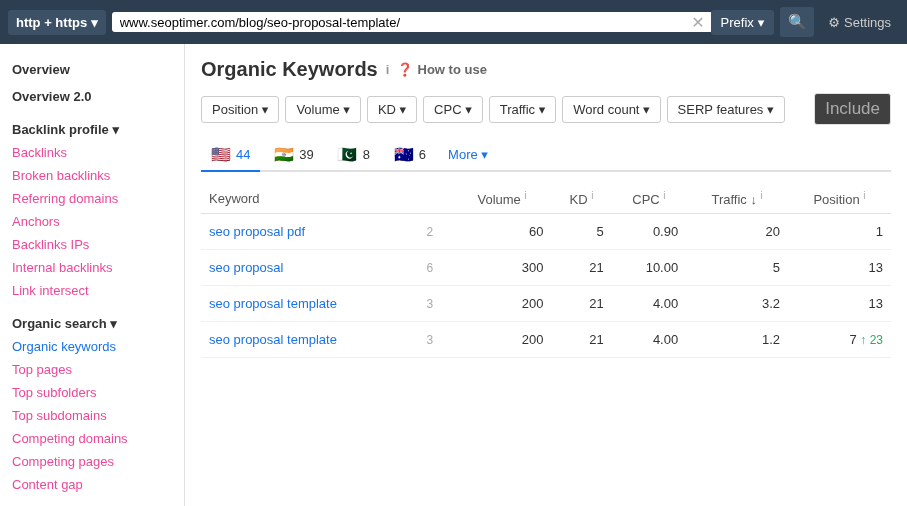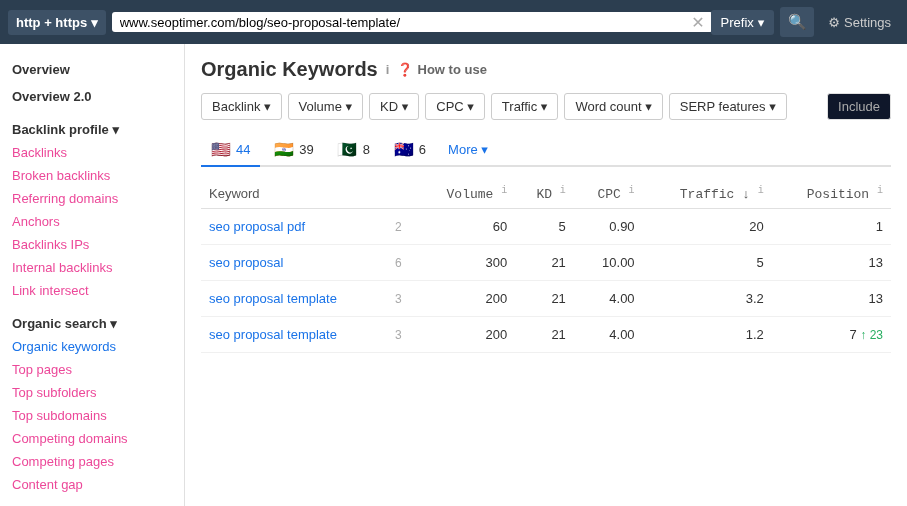--- a/index.html
+++ b/index.html
@@ -161,25 +161,25 @@
       border-radius: 3px;
       padding: 5px 10px;
       font-size: 13px;
       cursor: pointer;
       display: flex;
       align-items: center;
       gap: 4px;
       color: #333;
     }
     .include-btn {
-      background: #0f172a;
+      background: #404040;
       border: 1px solid #e0e0e0;
       border-radius: 3px;
       padding: 5px 10px;
-      font-size: 13px;
+      font-size: 17px;
       cursor: pointer;
       color: #aaa;
       margin-left: auto;
     }
 
     
     .country-tabs {
       display: flex;
       align-items: center;
       gap: 4px;
@@ -225,21 +225,21 @@
     }
     .data-table th {
       text-align: left;
       padding: 6px 8px;
       color: #555;
       font-weight: normal;
       border-bottom: 1px solid #e0e0e0;
       white-space: nowrap;
       margin-top: 16px;
     }
-    .data-table th.right { text-align: right; font-family: Liberation Mono, monospace; }
+    .data-table th.right { text-align: center; }
     .data-table td {
       padding: 10px 8px;
       border-bottom: 1px solid #f0f0f0;
       vertical-align: middle;
     }
     .data-table td.right { text-align: right; }
     .keyword-link {
       color: #1a73e8;
       text-decoration: none;
       cursor: pointer;
@@ -314,21 +314,21 @@
     <div class="page-title">
       <span>Organic Keywords</span>
       <span class="info-icon">i</span>
       <span class="how-to-use">
         <span>❓</span>
         <span>How to use</span>
       </span>
     </div>
 
     <div class="filter-bar">
-      <button class="filter-btn">Backlink ▾</button>
+      <button class="filter-btn">Position ▾</button>
       <button class="filter-btn">Volume ▾</button>
       <button class="filter-btn">KD ▾</button>
       <button class="filter-btn">CPC ▾</button>
       <button class="filter-btn">Traffic ▾</button>
       <button class="filter-btn">Word count ▾</button>
       <button class="filter-btn">SERP features ▾</button>
       <button class="include-btn">Include</button>
     </div>
 
     <div class="country-tabs">

